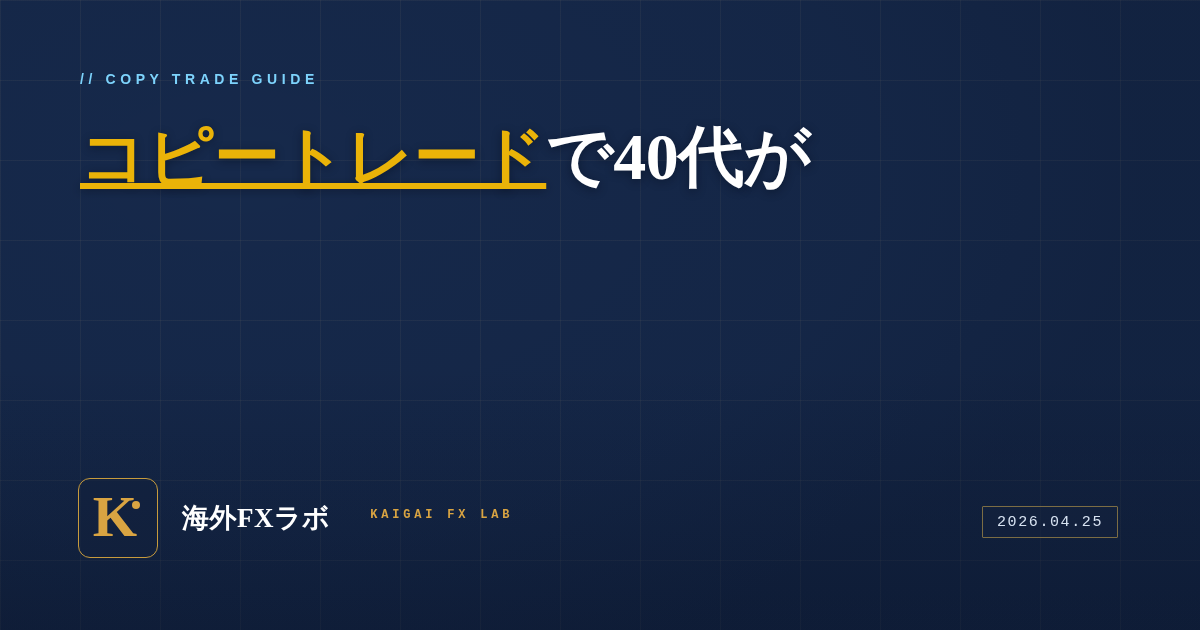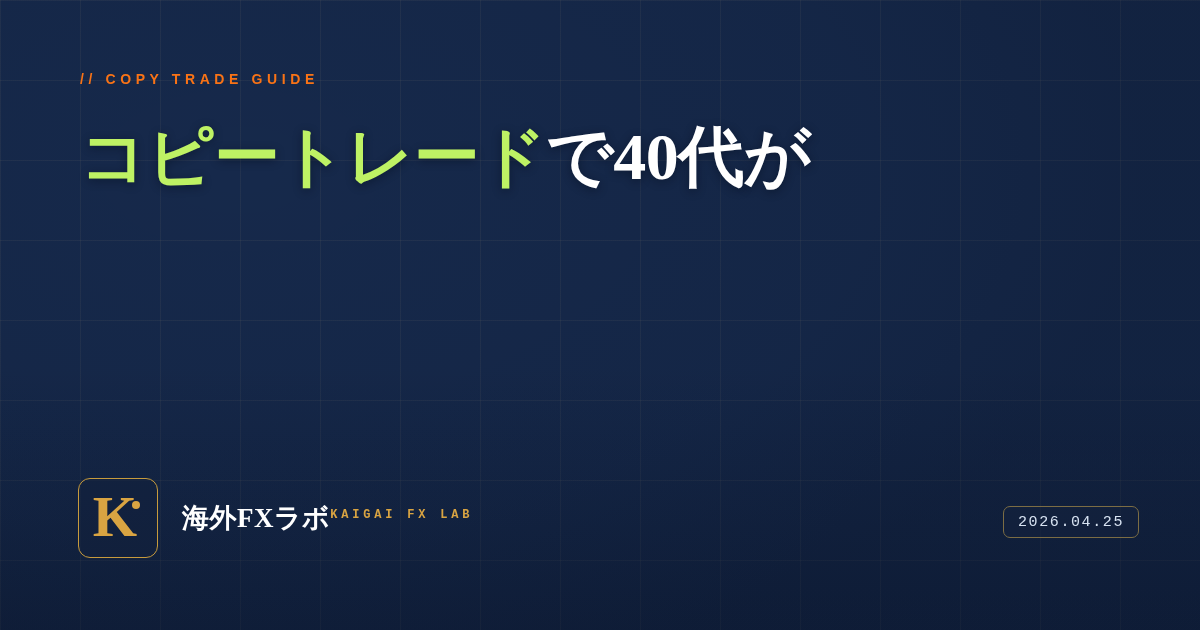--- a/index.html
+++ b/index.html
@@ -53,21 +53,21 @@
 
   
   .eyebrow {
     position: absolute;
     left: 80px;
     top: 71px;
     font-family: "Liberation Sans", sans-serif;
     font-size: 14px;
     font-weight: bold;
     letter-spacing: 4.6px;
-    color: #f97316;
+    color: #7dd3fc;
     white-space: nowrap;
   }
 
   
   .headline {
     position: absolute;
     left: 80px;
     top: 117px;
     width: 1000px;
   }
@@ -75,21 +75,22 @@
     font-family: "Liberation Serif", "DejaVu Serif", serif;
     font-weight: bold;
     font-size: 66px;
     line-height: 80px;
     color: #ffffff;
     white-space: nowrap;
     letter-spacing: -0.5px;
     text-shadow: 0 2px 10px rgba(4,10,24,0.45);
   }
   .gold {
-    color: #bef264;
+    color: #eab308;
+    text-decoration: underline;
   }
 
   
   .brand {
     position: absolute;
     left: 78px;
     top: 478px;
     display: flex;
     align-items: center;
   }
@@ -141,32 +142,33 @@
     white-space: nowrap;
   }
   .brand-sub {
     margin-top: 5px;
     font-family: "Liberation Mono", "DejaVu Sans Mono", monospace;
     font-size: 12px;
     font-weight: bold;
     letter-spacing: 3.8px;
     color: #d9a442;
     white-space: nowrap;
+    margin-left: 40px;
   }
 
   
   .date-badge {
     position: absolute;
-    left: 1003px;
+    left: 982px;
     top: 506px;
     width: 136px;
     height: 32px;
     box-sizing: border-box;
     border: 1px solid #7c6d44;
-    border-radius: 7px;
+    border-radius: 1px;
     background: rgba(19,34,61,0.5);
     display: flex;
     align-items: center;
     justify-content: center;
     font-family: "Liberation Mono", "DejaVu Sans Mono", monospace;
     font-size: 15px;
     letter-spacing: 1.6px;
     color: #d8e3f2;
     white-space: nowrap;
   }

